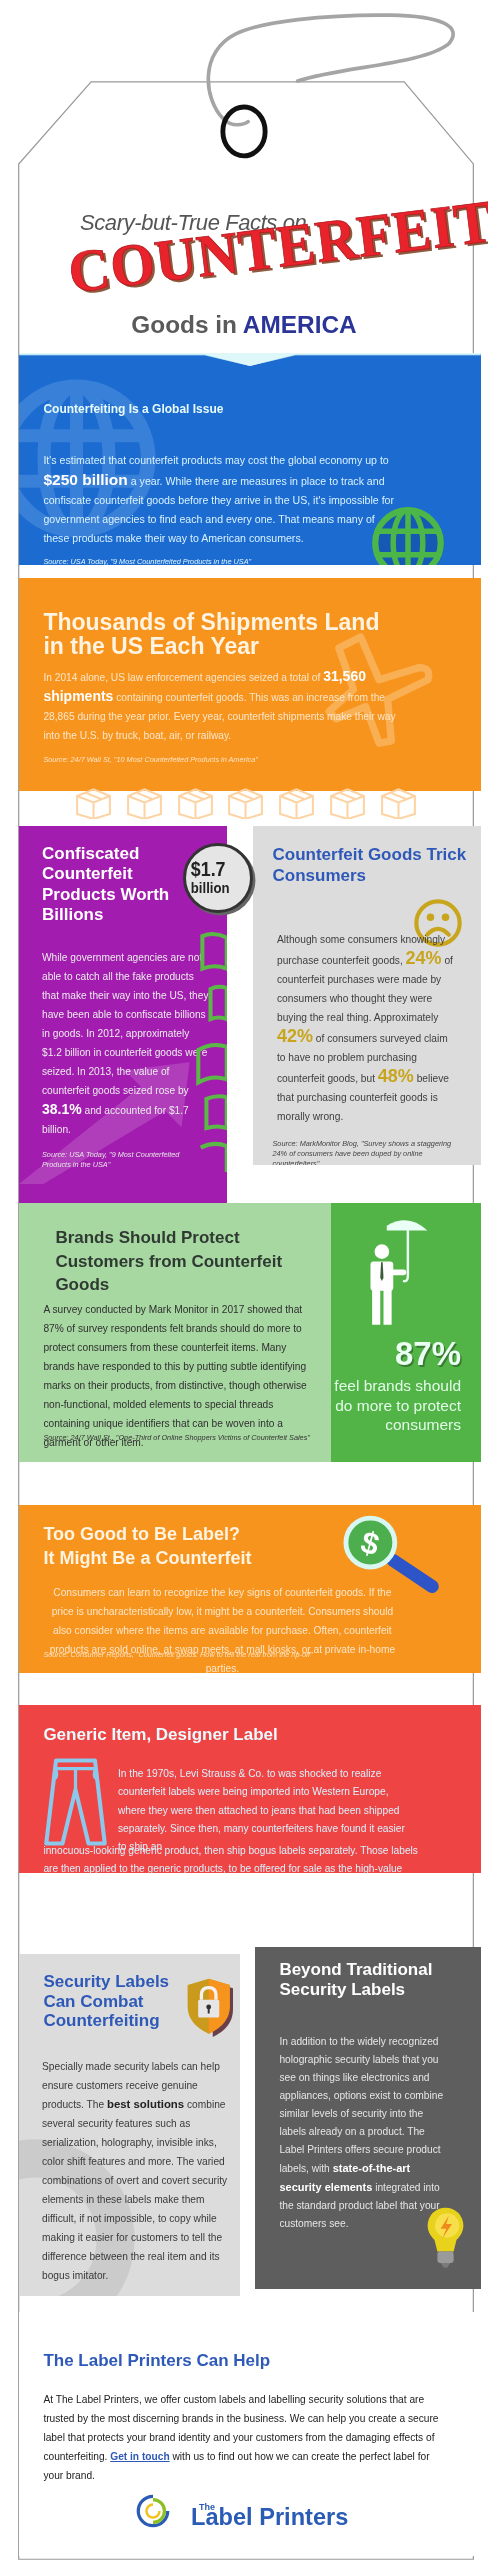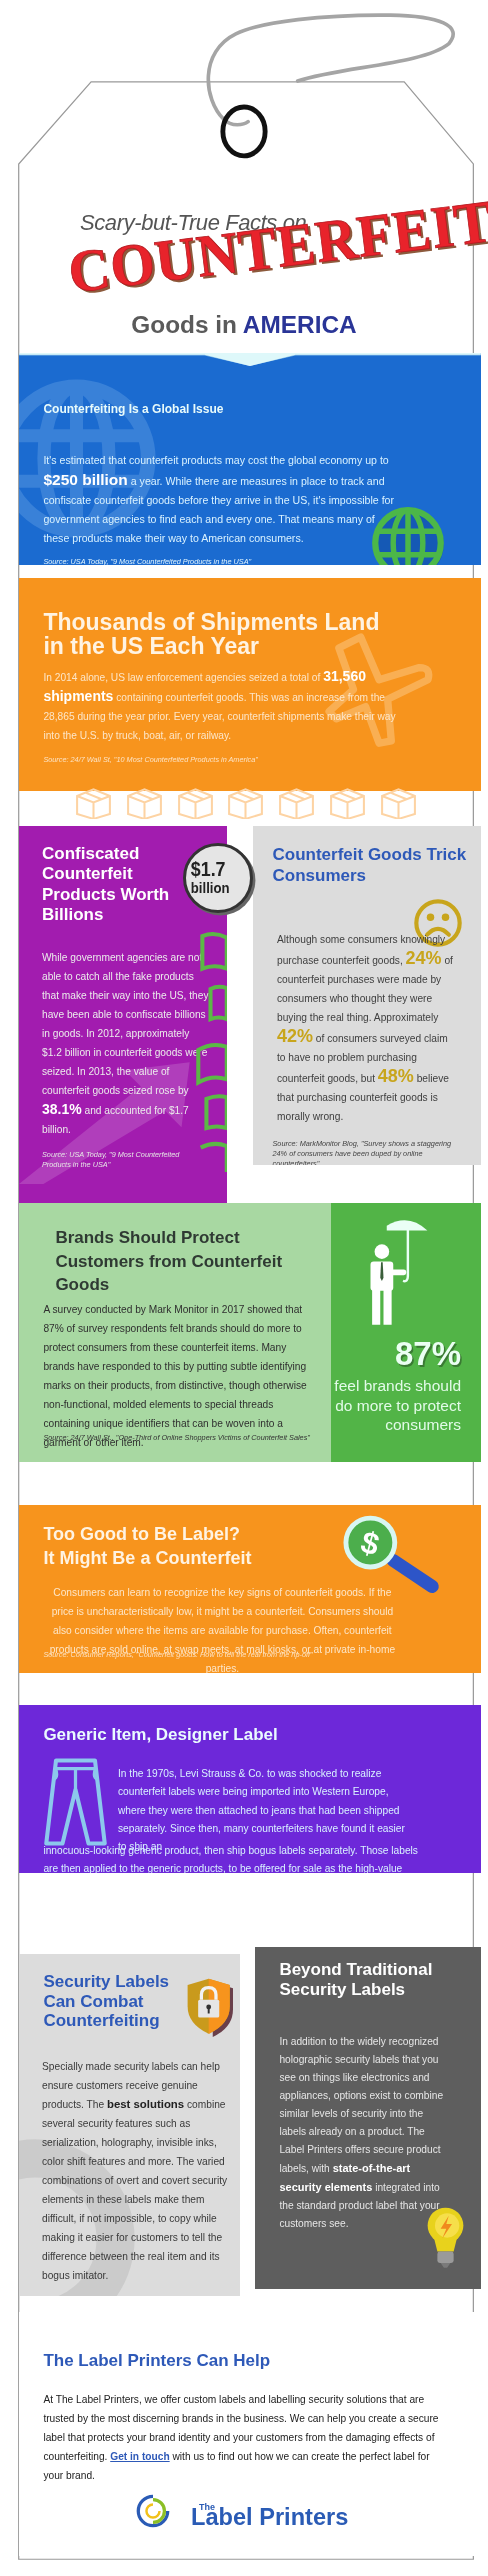--- a/index.html
+++ b/index.html
@@ -68,21 +68,21 @@
   .brands-right .pct { position: absolute; left: 0; top: 132px; width: 130px; text-align: right; font-size: 33px; font-weight: 900; color: #eafff2; text-shadow: 1.6px 1.6px 0 #3a7a33; }
   .brands-right .cap { position: absolute; left: 0; top: 173px; width: 130px; text-align: right; font-size: 15.5px; line-height: 19.5px; color: #e2fbe8; }
   .umbrella { position: absolute; left: 33px; top: 16.3px; }
 
   .toogood { top: 1505px; height: 122px; background: #f7941d; height: 124px; }
   .toogood h2 { position: absolute; left: 24.4px; top: 18px; font-size: 18px; line-height: 23.6px; color: #fff3e2; }
   .toogood p { position: absolute; left: 24.4px; top: 78px; width: 358px; font-size: 10.2px; line-height: 19px; color: #fde6c8; text-align: center; }
   .toogood .src { position: absolute; left: 24.4px; top: 153px; color: #fde3c4; }
   .magnifier { position: absolute; left: 309px; top: 8.1px; }
 
-  .generic { top: 1705px; height: 168px; background: #6d28d9; }
+  .generic { top: 1705px; height: 168px; background: #ef4444; }
   .generic h2 { position: absolute; left: 24.4px; top: 19.5px; font-size: 17px; color: #eafbff; }
   .generic .p1 { position: absolute; left: 99px; top: 60px; width: 293px; font-size: 10.2px; line-height: 18.3px; color: #d9f2ff; }
   .generic .p2 { position: absolute; left: 24.4px; top: 137px; width: 375px; font-size: 10.2px; line-height: 18.3px; color: #d9f2ff; }
   .generic .src { position: absolute; left: 24.4px; top: 210px; color: #e2f6ff; }
   .jeans { position: absolute; left: 24.4px; top: 52px; }
   .fake { position: absolute; left: 326px; top: 176px; width: 70px; height: 44px; background: #d8f3ff; transform: rotate(-8deg); box-shadow: 2.4px 2.4px 0 #1550a0; text-align: center; }
   .fake span { display: block; font-family: "Liberation Serif", serif; font-weight: 900; font-size: 15.5px; line-height: 41px; color: #2a2a2a; letter-spacing: 0.8px; }
 
   .security { top: 1947px; left: 19px; width: 221px; height: 342px; background: #dcdcdc; margin-top: 7px; }
   .security h2 { position: absolute; left: 24.4px; top: 18px; width: 147px; font-size: 17px; line-height: 19.5px; color: #2e59b8; }

